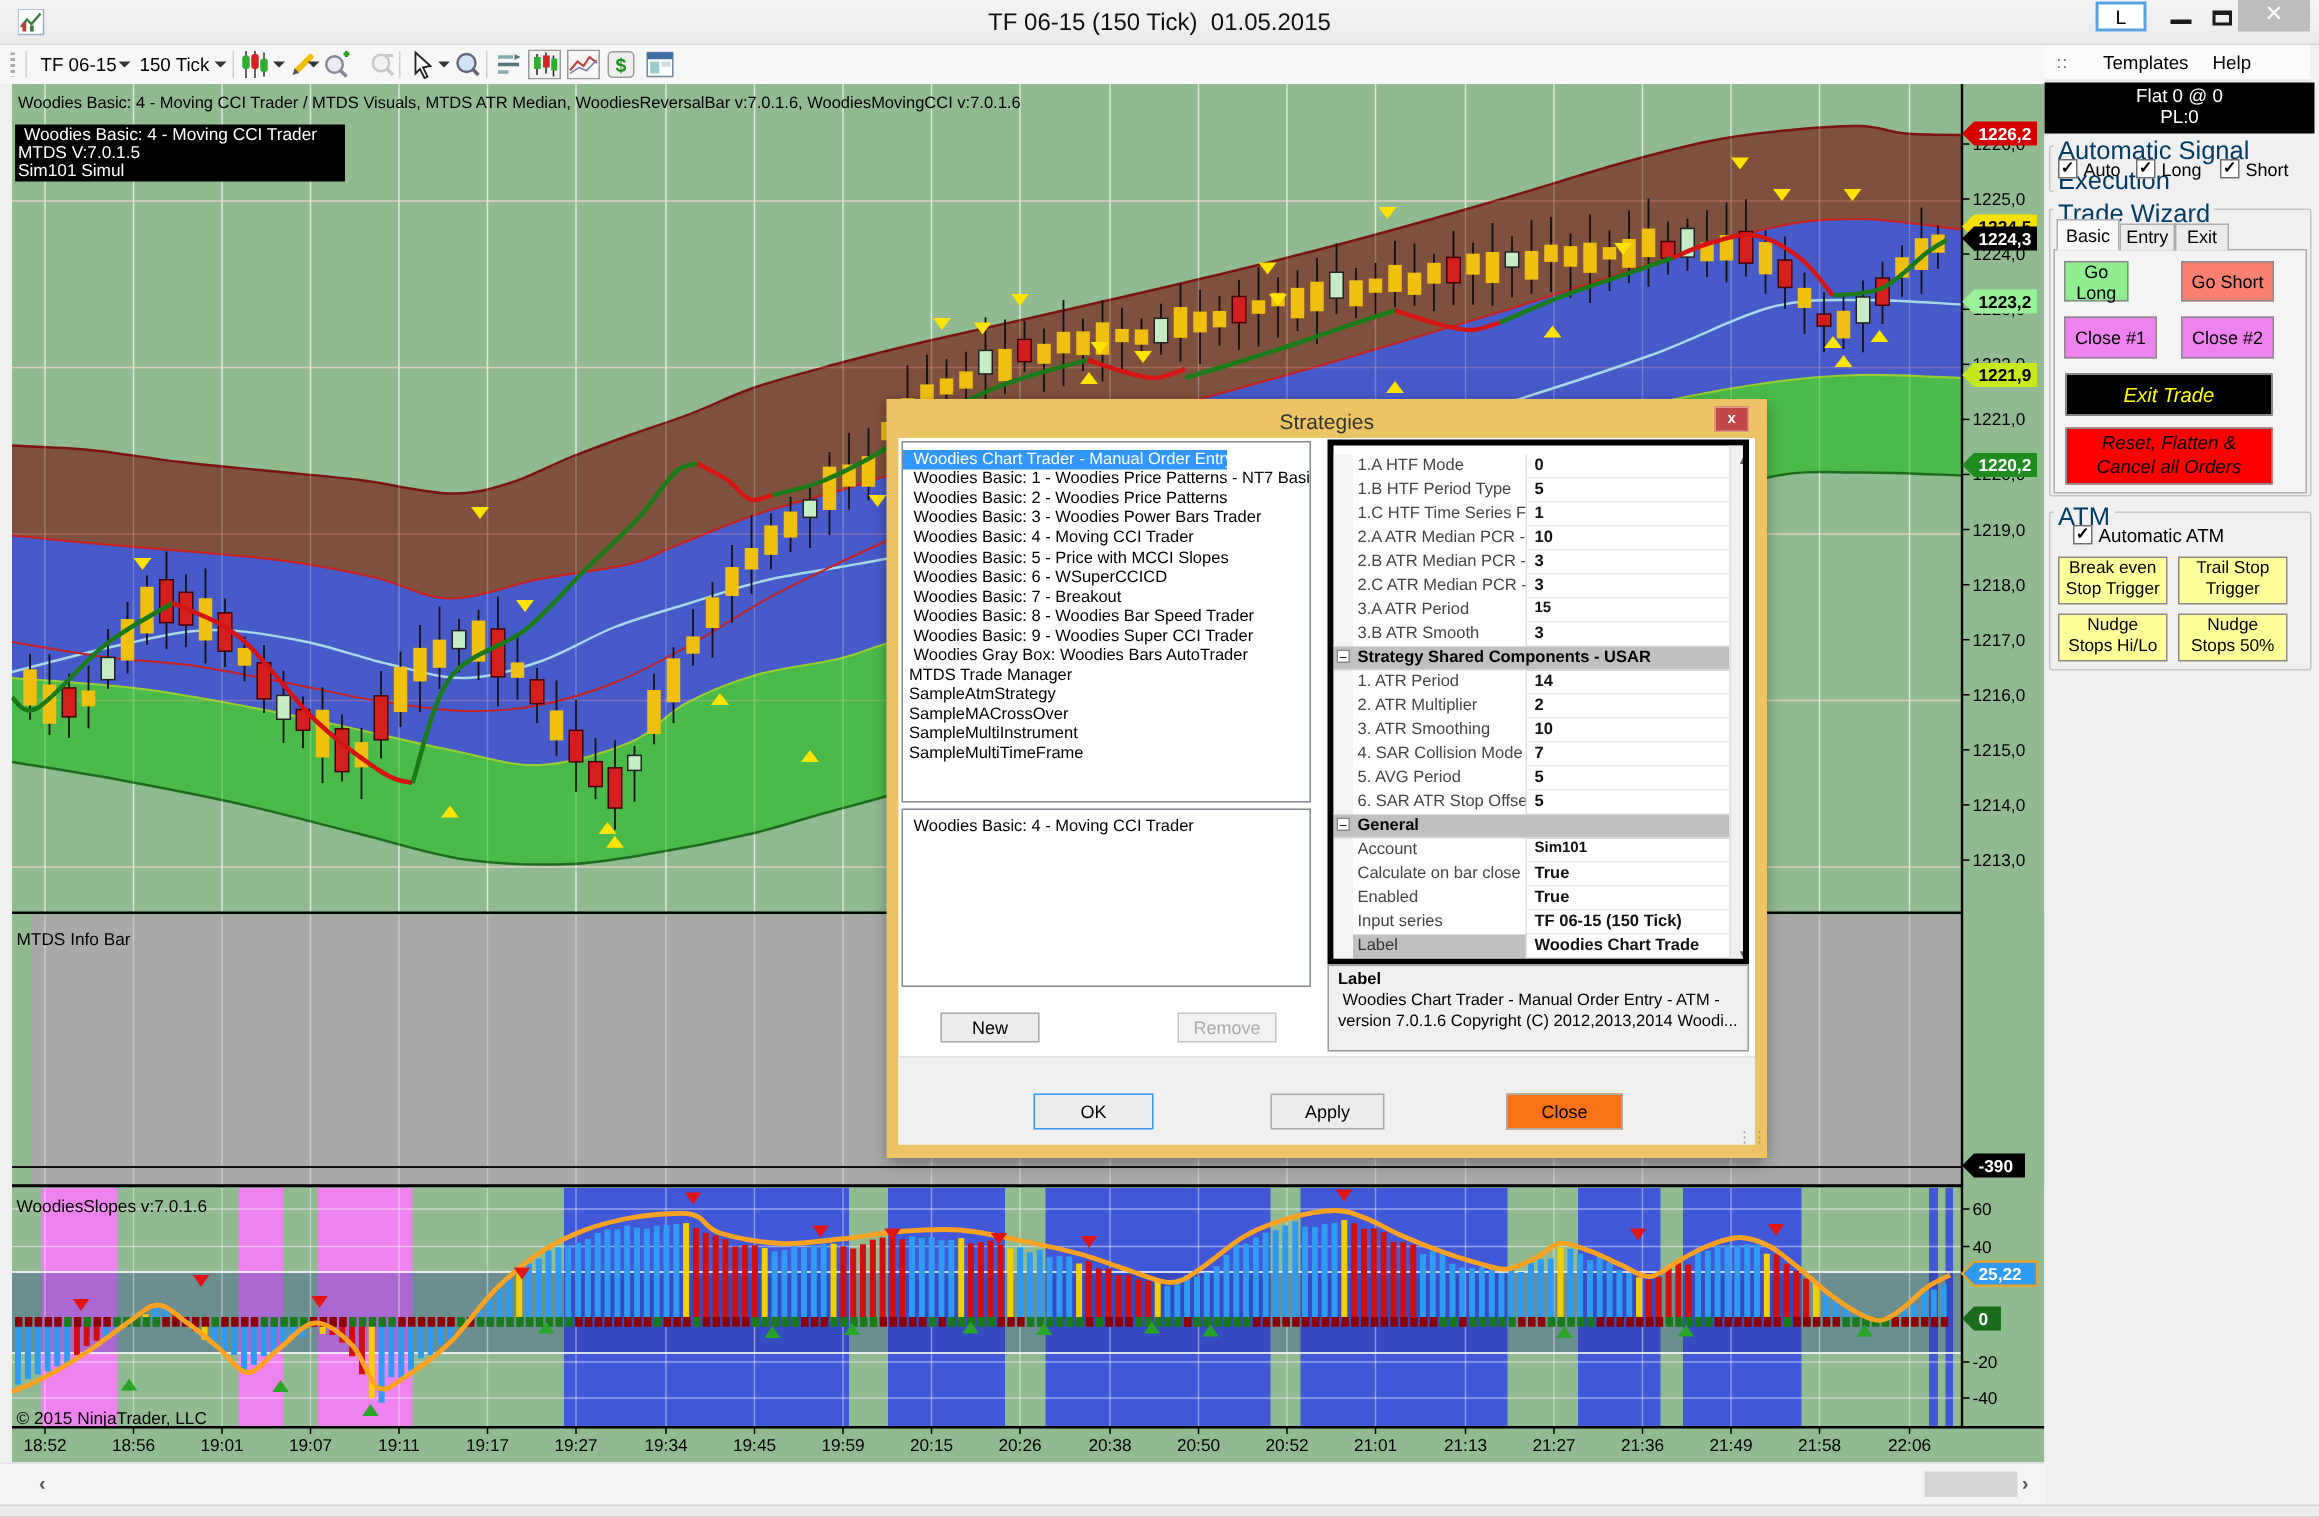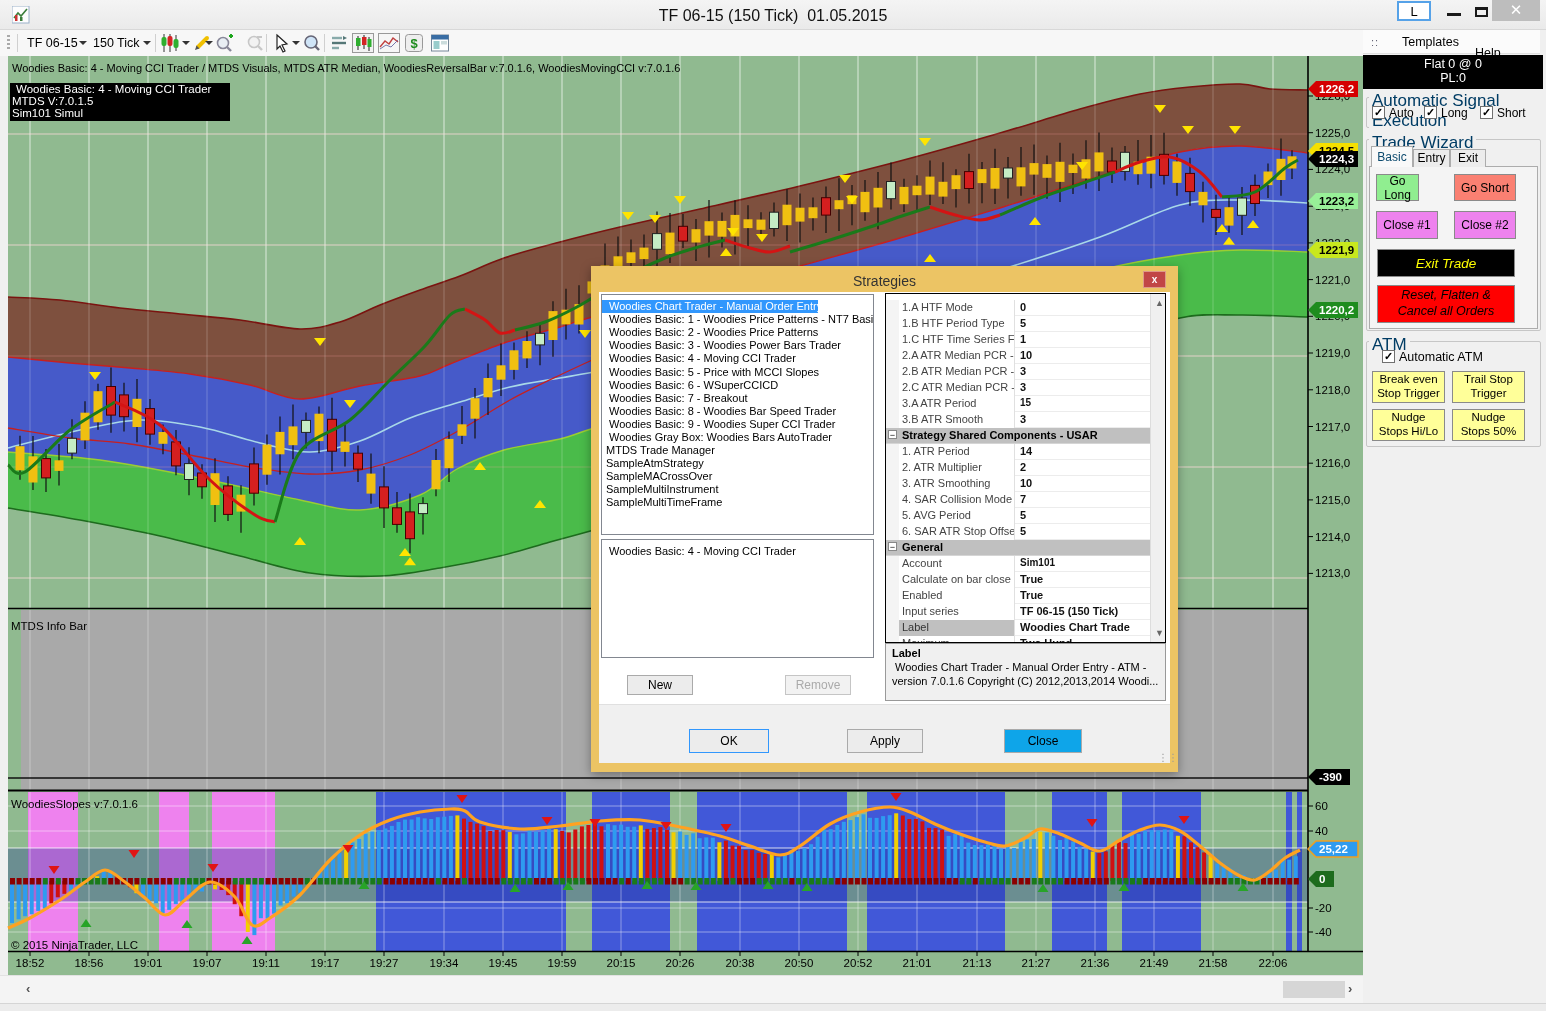--- a/index.html
+++ b/index.html
@@ -991,34 +991,34 @@
     <text x="1319" y="781.0" font-size="11.5" font-weight="bold" fill="#fff">-390</text>
     <path d="M 1308,849.0 l 8,-8.0 l 42,0 l 0,16 l -42,0 z" fill="#2e9bf0" stroke="#f0a020" stroke-width="1.5"></path>
     <text x="1319" y="853.0" font-size="11.5" font-weight="bold" fill="#fff">25,22</text>
     <path d="M 1308,879.0 l 8,-8.0 l 18,0 l 0,16 l -18,0 z" fill="#1d6b1d"></path>
     <text x="1319" y="883.0" font-size="11.5" font-weight="bold" fill="#fff">0</text>
   </svg>
 <div class="abs" style="left:1363px;top:30px;width:183px;height:981px;background:#f0f0f0"></div>
 <div class="abs" style="left:1363px;top:30px;width:177px;height:24px;background:#fbfbfb;border-bottom:1px solid #e0e0e0"></div>
 <div class="abs" style="left:1371px;top:36px;font-size:11px;color:#667;letter-spacing:1px">::</div>
 <div class="abs" style="left:1402px;top:35px;font-size:12.5px;color:#000">Templates</div>
-<div class="abs" style="left:1475px;top:46px;font-size:12.5px;color:#000">Help</div>
+<div class="abs" style="left:1475px;top:35px;font-size:12.5px;color:#000">Help</div>
 <div class="abs" style="left:1363px;top:55px;width:180px;height:34px;background:#000;color:#fff;font-size:12.5px;text-align:center;padding-top:2px">Flat 0 @ 0<br>PL:0</div>
 <div class="grp" style="left:1366px;top:97px;width:175px;height:31px"></div>
 <div class="grplbl" style="left:1369px;top:91px">Automatic Signal Execution</div>
 <div class="cb" style="left:1372px;top:106px">✓</div>
 <div class="abs" style="left:1389px;top:106px;font-size:12px;color:#000">Auto</div>
 <div class="cb" style="left:1424px;top:106px">✓</div>
 <div class="abs" style="left:1441px;top:106px;font-size:12px;color:#000">Long</div>
 <div class="cb" style="left:1480px;top:106px">✓</div>
 <div class="abs" style="left:1497px;top:106px;font-size:12px;color:#000">Short</div>
 <div class="grp" style="left:1366px;top:139px;width:175px;height:192px"></div>
 <div class="grplbl" style="left:1369px;top:133px">Trade Wizard</div>
 <div class="abs" style="left:1369px;top:166px;width:169px;height:163px;background:#f4f4f4;border:1px solid #acacac"></div>
-<div class="abs" style="left:1371px;top:146px;width:42px;height:21px;background:#f9f9f9;border:1px solid #acacac;border-bottom:none;font-size:12px;text-align:center;line-height:20px;color:#0c4a6e;z-index:2">Basic</div>
+<div class="abs" style="left:1371px;top:146px;width:42px;height:21px;background:#f9f9f9;border:1px solid #acacac;border-bottom:none;font-size:12px;text-align:center;line-height:20px;color:#000000;z-index:2">Basic</div>
 <div class="abs" style="left:1413px;top:149px;width:37px;height:18px;background:#ececec;border:1px solid #acacac;border-bottom:none;font-size:12px;text-align:center;line-height:17px;color:#000">Entry</div>
 <div class="abs" style="left:1450px;top:149px;width:36px;height:18px;background:#ececec;border:1px solid #acacac;border-bottom:none;font-size:12px;text-align:center;line-height:17px;color:#000">Exit</div>
 <div class="btn" style="left:1376px;top:174px;width:43px;height:27px;background:#90ee90">Go Long</div>
 <div class="btn" style="left:1454px;top:174px;width:62px;height:27px;background:#fa8072">Go Short</div>
 <div class="btn" style="left:1376px;top:211px;width:62px;height:28px;background:#ee82ee">Close #1</div>
 <div class="btn" style="left:1454px;top:211px;width:62px;height:28px;background:#ee82ee">Close #2</div>
 <div class="btn" style="left:1377px;top:249px;width:138px;height:28px;background:#000;color:#ffff00;font-style:italic;font-size:13.5px">Exit Trade</div>
 <div class="btn" style="left:1377px;top:285px;width:138px;height:38px;background:#ff0000;font-style:italic;font-size:12.5px;line-height:1.25">Reset, Flatten &amp;<br>Cancel all Orders</div>
 <div class="grp" style="left:1366px;top:341px;width:175px;height:106px"></div>
 <div class="grplbl" style="left:1369px;top:335px">ATM</div>
@@ -1052,21 +1052,21 @@
 <div class="abs" style="left:602px;top:431px;width:271px;height:13px;color:#000;font-size:11px;padding-left:7px;white-space:nowrap;overflow:hidden">Woodies Gray Box: Woodies Bars AutoTrader</div>
 <div class="abs" style="left:602px;top:444px;width:271px;height:13px;color:#000;font-size:11px;padding-left:4px;white-space:nowrap;overflow:hidden">MTDS Trade Manager</div>
 <div class="abs" style="left:602px;top:457px;width:271px;height:13px;color:#000;font-size:11px;padding-left:4px;white-space:nowrap;overflow:hidden">SampleAtmStrategy</div>
 <div class="abs" style="left:602px;top:470px;width:271px;height:13px;color:#000;font-size:11px;padding-left:4px;white-space:nowrap;overflow:hidden">SampleMACrossOver</div>
 <div class="abs" style="left:602px;top:483px;width:271px;height:13px;color:#000;font-size:11px;padding-left:4px;white-space:nowrap;overflow:hidden">SampleMultiInstrument</div>
 <div class="abs" style="left:602px;top:496px;width:271px;height:13px;color:#000;font-size:11px;padding-left:4px;white-space:nowrap;overflow:hidden">SampleMultiTimeFrame</div>
 <div class="abs" style="left:601px;top:539px;width:273px;height:119px;background:#fff;border:1px solid #828790"></div>
 <div class="abs" style="left:609px;top:545px;font-size:11px;color:#000">Woodies Basic: 4 - Moving CCI Trader</div>
 <div class="btn" style="left:627px;top:675px;width:66px;height:20px;background:#ececec;border-color:#aaa">New</div>
 <div class="btn" style="left:785px;top:675px;width:66px;height:20px;background:#f2f2f2;border-color:#c5c5c5;color:#aaa">Remove</div>
-<div class="abs" style="left:885px;top:293px;width:281px;height:350px;background:#fff;border:1px solid #000000;overflow:hidden">
+<div class="abs" style="left:885px;top:293px;width:281px;height:350px;background:#fff;border:4px solid #000000;overflow:hidden">
     <div style="position:absolute;left:0;top:6px;width:264px;height:16px;border-bottom:1px solid #ececec">
       <span style="position:absolute;left:0;top:0;width:13px;height:16px;background:#f4f4f4"></span>
       <span style="position:absolute;left:13px;top:0;width:116px;height:16px;background:#fff;border-right:1px solid #e0e0e0"></span>
       <span style="position:absolute;left:16px;top:1px;font-size:11px;color:#444;white-space:nowrap;overflow:hidden;width:112px">1.A HTF Mode</span>
       <span style="position:absolute;left:134px;top:1px;font-size:11px;font-weight:bold;color:#111;white-space:nowrap">0</span>
     </div>
     <div style="position:absolute;left:0;top:22px;width:264px;height:16px;border-bottom:1px solid #ececec">
       <span style="position:absolute;left:0;top:0;width:13px;height:16px;background:#f4f4f4"></span>
       <span style="position:absolute;left:13px;top:0;width:116px;height:16px;background:#fff;border-right:1px solid #e0e0e0"></span>
       <span style="position:absolute;left:16px;top:1px;font-size:11px;color:#444;white-space:nowrap;overflow:hidden;width:112px">1.B HTF Period Type</span>
@@ -1189,13 +1189,13 @@
       <span style="position:absolute;left:134px;top:1px;font-size:11px;font-weight:bold;color:#111;white-space:nowrap">Two Hund...</span>
     </div>
     <div style="position:absolute;left:264px;top:0;width:16px;height:348px;background:#f0f0f0;border-left:1px solid #ddd">
       <span style="position:absolute;left:4px;top:4px;font-size:9px;color:#666">▲</span>
       <span style="position:absolute;left:4px;bottom:4px;font-size:9px;color:#666">▼</span>
     </div>
   </div>
 <div class="abs" style="left:885px;top:643px;width:281px;height:58px;background:#f0f0f0;border:1px solid #999;padding:3px 6px;font-size:11px;color:#000;line-height:1.25"><b>Label</b><br>&nbsp;Woodies Chart Trader - Manual Order Entry - ATM -<br>version 7.0.1.6 Copyright (C) 2012,2013,2014 Woodi...</div>
 <div class="btn" style="left:689px;top:729px;width:80px;height:24px;background:#ececec;border:1px solid #3197fd">OK</div>
 <div class="btn" style="left:847px;top:729px;width:76px;height:24px;background:#ececec;border-color:#aaa">Apply</div>
-<div class="btn" style="left:1004px;top:729px;width:78px;height:24px;background:#0ea5e9;border-color:#aaa">Close</div>
+<div class="btn" style="left:1004px;top:729px;width:78px;height:24px;background:#f97316;border-color:#aaa">Close</div>
 <div class="abs" style="left:1158px;top:752px;font-size:10px;color:#999">⋮⋮</div>
 </body></html>

